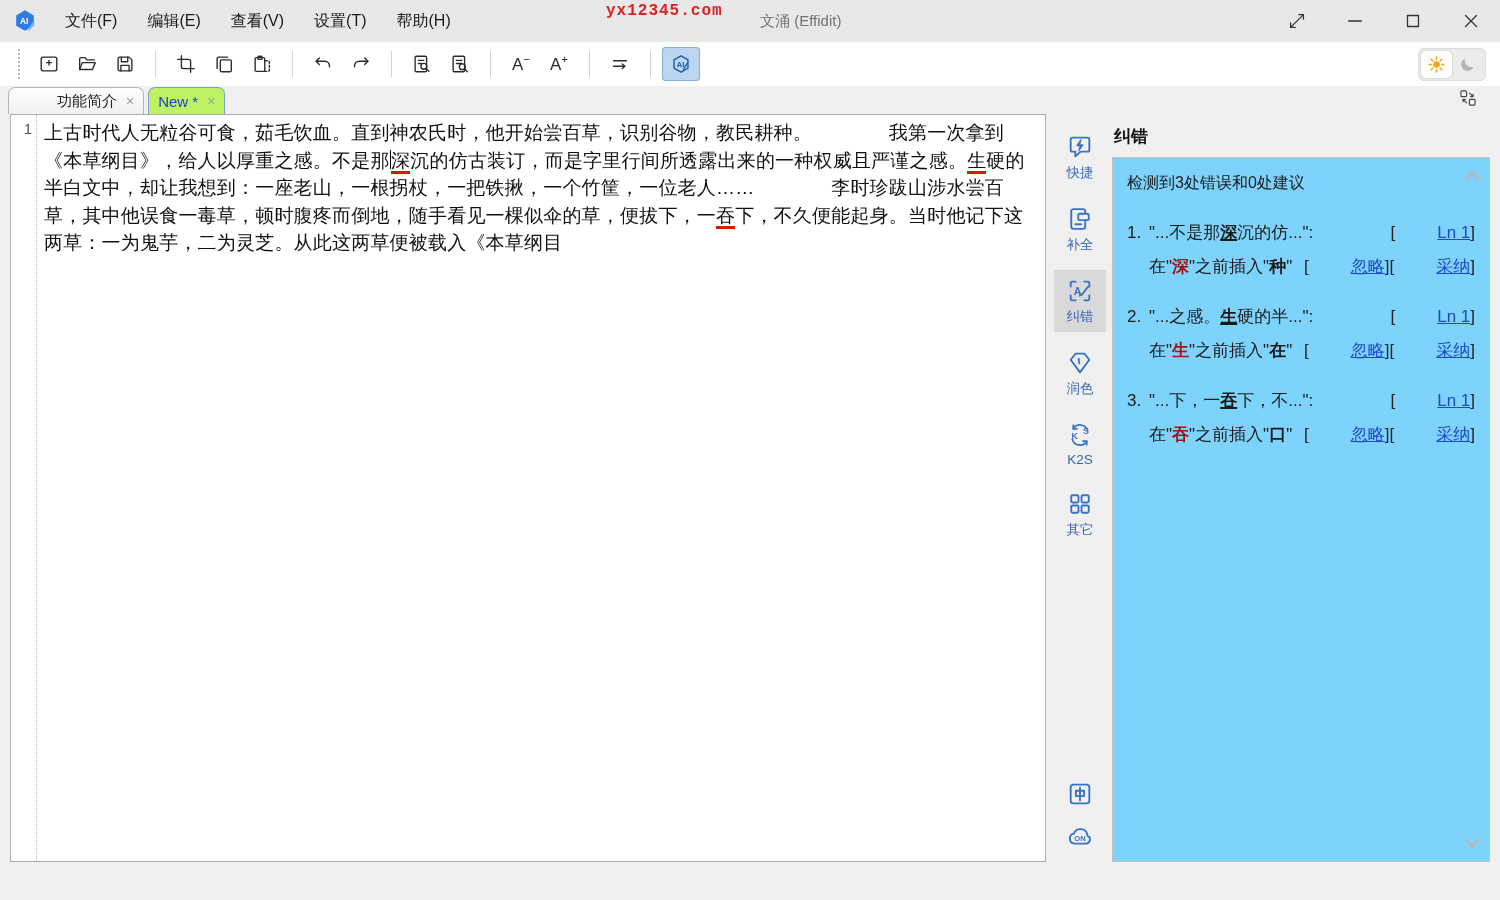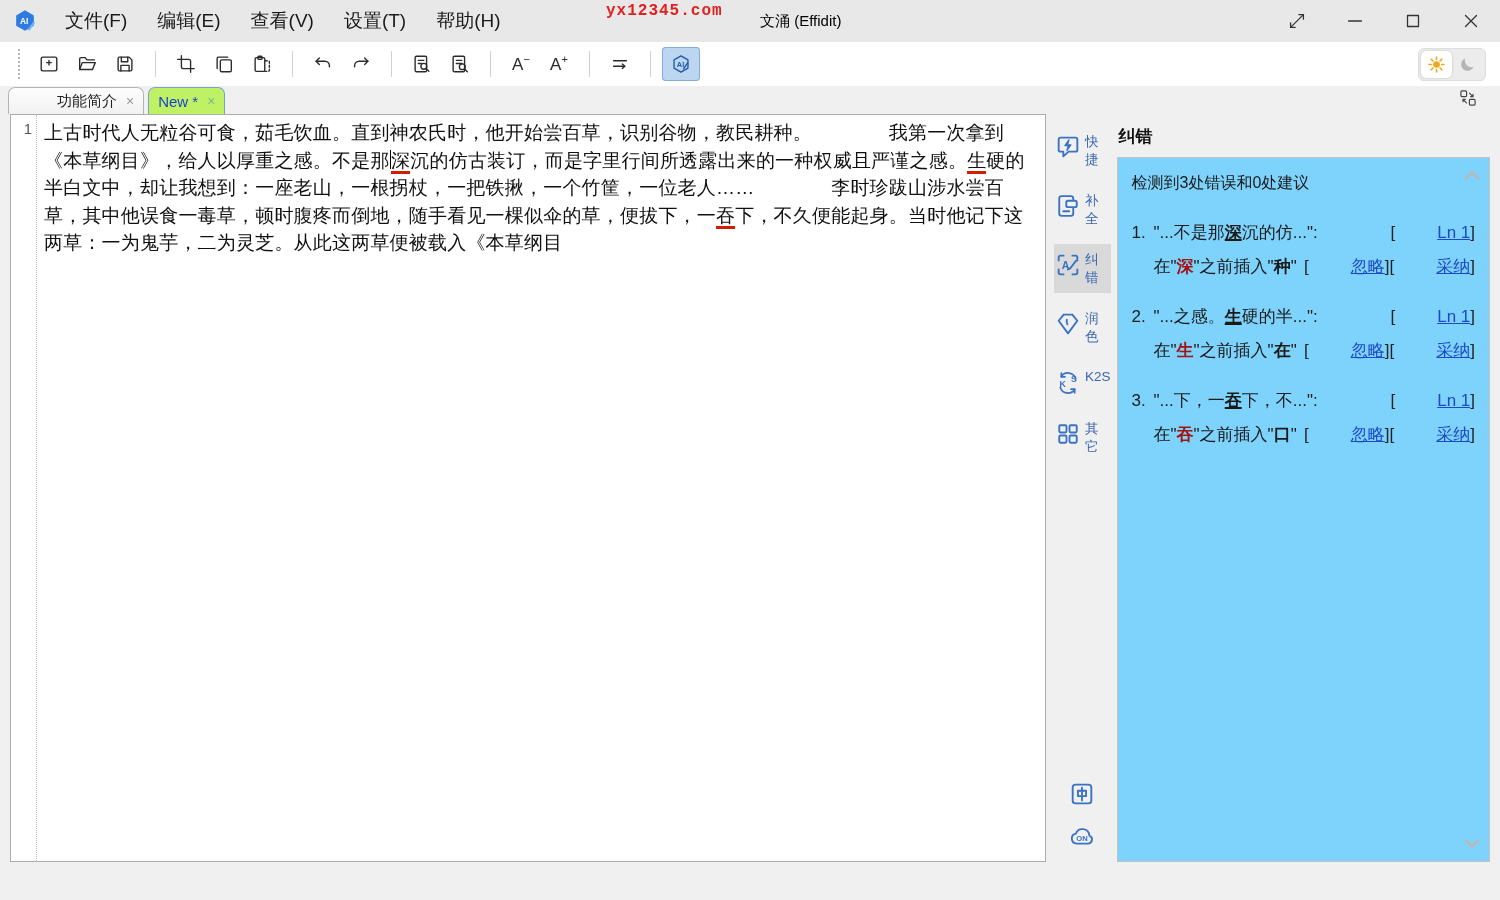--- a/index.html
+++ b/index.html
@@ -5,23 +5,23 @@
   * { margin:0; padding:0; box-sizing:border-box; }
   html,body { width:1500px; height:900px; overflow:hidden; }
   body { font-family:"Liberation Sans","DejaVu Sans",sans-serif; background:#f0f0f0; color:#1a1a1a; }
   .app { width:1500px; height:900px; display:flex; flex-direction:column; }
 
   
   .titlebar { height:42px; background:#e8e8e8; display:flex; align-items:center; position:relative; flex:0 0 auto; }
   .logo { width:26px; height:26px; margin:0 12px 0 12px; display:flex; }
   .logo svg { width:26px; height:26px; }
   .menubar { display:flex; align-items:center; height:100%; }
-  .menu-item { padding:15px 15px; font-size:19px; height:100%; display:flex; align-items:center; cursor:default; }
+  .menu-item { padding:15px 15px; font-size:16px; height:100%; display:flex; align-items:center; cursor:default; }
   .watermark { position:absolute; left:606px; top:2px; font-family:"Liberation Mono","DejaVu Sans Mono",monospace; font-weight:bold; font-size:16px; color:#e02020; letter-spacing:1px; }
-  .wtitle { position:absolute; left:760px; top:12px; font-size:15px; color:#000000; }
+  .wtitle { position:absolute; left:760px; top:12px; font-size:15px; color:#737373; }
   .winctl { position:absolute; right:0; top:0; height:42px; display:flex; }
   .wbtn { width:58px; height:42px; background:transparent; border:none; display:flex; align-items:center; justify-content:center; color:#333; }
   .wbtn svg { width:17px; height:17px; }
 
   
   .toolbar { height:44px; background:#ffffff; display:flex; align-items:center; flex:0 0 auto; }
   .grip { width:0; height:30px; border-left:2px dotted #b5b5b5; margin:0 10px 0 18px; cursor:grab; }
   .tbar-buttons { display:flex; align-items:center; }
   .tbtn { width:38px; height:34px; border:none; background:transparent; border-radius:4px; display:flex; align-items:center; justify-content:center; color:#2b2b2b; }
   .tbtn.active { background:#bcd6f2; box-shadow:0 0 0 1px #84aede inset; color:#1e5aa8; }
@@ -49,21 +49,21 @@
   
   .main { height:748px; display:flex; flex:0 0 auto; }
   .editor { margin-left:10px; width:1036px; background:#fff; border:1px solid #adadad; display:flex; overflow:hidden; }
   .gutter { flex:0 0 26px; padding:5px 4px 0 0; text-align:right; color:#555; font-size:15px; border-right:1px dotted #bdbdbd; }
   .edtext { width:996px; padding:4px 6px 0 7px; font-size:19px; line-height:27.5px; color:#101010; letter-spacing:.2px; cursor:text; }
   .err { border-bottom:3px solid #d41c00; }
   .caret { display:inline-block; width:1.5px; height:19px; background:#000; vertical-align:-2px; }
 
   
   .siderail { flex:0 0 52px; margin-left:8px; display:flex; flex-direction:column; align-items:stretch; padding-top:12px; }
-  .rail-item { display:flex; align-items:flex-start; gap:3px; padding:7px 0 6px; margin-bottom:10px; color:#3a72c4; }
+  .rail-item { display:flex; flex-direction:column; align-items:center; gap:3px; padding:7px 0 6px; margin-bottom:10px; color:#3a72c4; }
   .rail-item.active { background:#d9d9d9; }
   .rail-label { font-size:13.5px; color:#3a66b0; }
   .rail-icon { display:flex; }
   .rail-icon svg { width:28px; height:28px; }
   .rail-bottom { margin-top:auto; display:flex; flex-direction:column; align-items:center; padding-bottom:2px; }
   .rail-bottom .rail-item { margin-bottom:6px; padding:4px 0; }
   .knockout { fill:#f1f1f1; }
 
   
   .panel { flex:1; margin:0 10px 0 6px; display:flex; flex-direction:column; }

